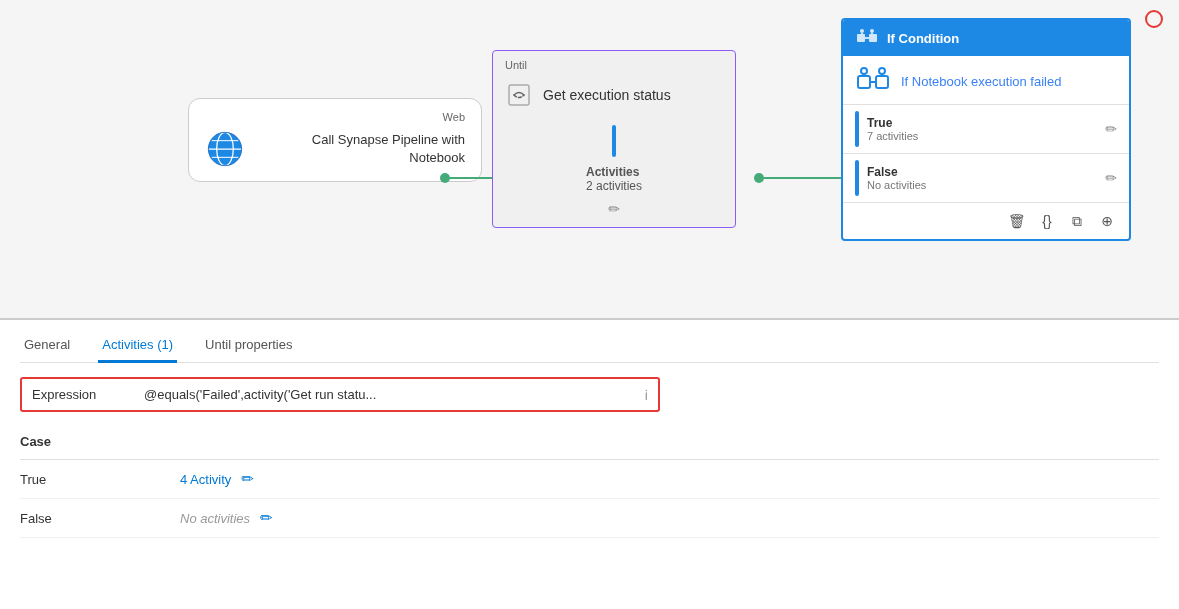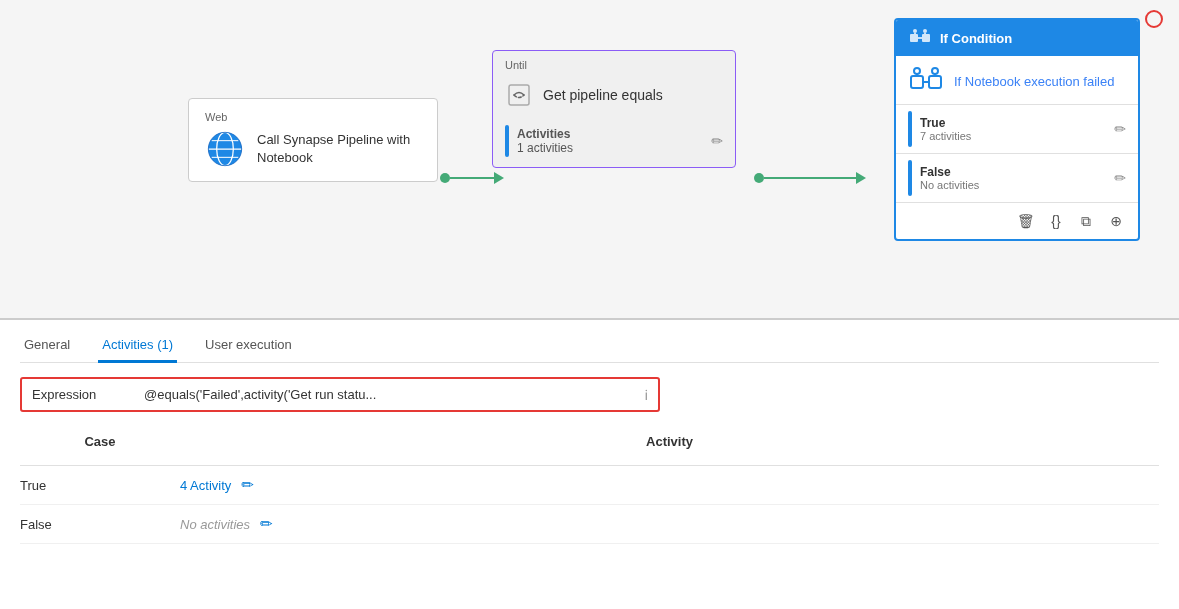--- a/index.html
+++ b/index.html
@@ -12,25 +12,26 @@
       background: #f5f5f5;
       position: relative;
       border-bottom: 2px solid #ccc;
     }
 
     
     .node-web {
       position: absolute;
       left: 188px;
       top: 98px;
-      width: 250px;
+      width: 294px;
       background: #fff;
       border: 1px solid #ccc;
-      border-radius: 4px;
+      border-radius: 12px;
       padding: 12px 16px;
+      text-align: right;
     }
     .node-web .node-label-top {
       font-size: 11px;
       color: #666;
       margin-bottom: 6px;
     }
     .node-web .node-content {
       display: flex;
       align-items: center;
       gap: 12px;
@@ -102,20 +103,21 @@
     .node-until-title {
       font-size: 14px;
       font-weight: 500;
       color: #333;
     }
     .node-until-activities {
       display: flex;
       align-items: center;
       padding: 6px 12px 10px;
       gap: 8px;
+      flex-direction: column;
     }
     .activities-bar {
       width: 4px;
       height: 32px;
       background: #1e88e5;
       border-radius: 2px;
       flex-shrink: 0;
     }
     .activities-text {
       font-size: 12px;
@@ -128,23 +130,23 @@
     }
     .edit-pencil {
       color: #888;
       font-size: 14px;
       cursor: pointer;
     }
 
     
     .node-ifcondition {
       position: absolute;
-      left: 894px;
+      left: 841px;
       top: 18px;
-      width: 246px;
+      width: 290px;
       background: #fff;
       border: 2px solid #1e88e5;
       border-radius: 4px;
       overflow: hidden;
     }
     .node-ifcondition .if-header {
       background: #1e88e5;
       color: #fff;
       font-size: 13px;
       font-weight: 600;
@@ -299,26 +301,25 @@
       font-size: 14px;
     }
 
     
     .case-table {
       margin-top: 18px;
       width: 100%;
     }
     .case-table .th-row {
       display: flex;
-      padding: 4px 0 16px;
+      padding: 4px 0 10px;
       border-bottom: 1px solid #e0e0e0;
       font-size: 13px;
       font-weight: 600;
       color: #333;
-      text-align: center;
     }
     .th-case { width: 160px; }
     .th-activity { flex: 1; }
 
     .case-row {
       display: flex;
       align-items: center;
       padding: 10px 0;
       border-bottom: 1px solid #f0f0f0;
       font-size: 13px;
@@ -358,27 +359,27 @@
   </div>
 
   <div class="node-until">
     <div class="node-until-header">Until</div>
     <div class="node-until-body">
       <svg class="until-icon" viewBox="0 0 28 28">
         <rect x="4" y="4" width="20" height="20" rx="2" fill="none" stroke="#aaa" stroke-width="1.5"></rect>
         <path d="M9 14 Q14 9 19 14" fill="none" stroke="#666" stroke-width="1.5" stroke-linecap="round"></path>
         <path d="M9 14 Q14 19 19 14" fill="none" stroke="#666" stroke-width="1.5" stroke-linecap="round" stroke-dasharray="3,2"></path>
       </svg>
-      <div class="node-until-title">Get pipeline equals</div>
+      <div class="node-until-title">Get execution status</div>
     </div>
     <div class="node-until-activities">
       <div class="activities-bar"></div>
       <div class="activities-text">
         <strong>Activities</strong>
-        <span>1 activities</span>
+        <span>2 activities</span>
       </div>
       <span class="edit-pencil">✏</span>
     </div>
   </div>
 
   <div class="arrow" style="left:754px; top:172px;">
     <div class="arrow-dot"></div>
     <div class="arrow-line" style="width:92px;"></div>
     <div class="arrow-head"></div>
   </div>
@@ -435,33 +436,32 @@
     </div>
 
   </div>
 
 </div>
 
 <div class="bottom-panel">
   <div class="tabs">
     <div class="tab normal">General</div>
     <div class="tab active">Activities (1)</div>
-    <div class="tab normal">User execution</div>
+    <div class="tab normal">Until properties</div>
   </div>
 
   <div class="expression-section">
     <span class="expression-label">Expression</span>
     <input class="expression-input" readonly="" value="@equals('Failed',activity('Get run statu..." style="">
     <span class="expression-info">ℹ</span>
   </div>
 
   <div class="case-table">
     <div class="th-row">
       <div class="th-case">Case</div>
-      <div class="th-activity">Activity</div>
     </div>
     <div class="case-row">
       <div class="td-case">True</div>
       <div class="td-activity">
         <a class="activity-link" href="#">4 Activity</a>
         <span class="pencil-icon">✏</span>
       </div>
     </div>
     <div class="case-row">
       <div class="td-case">False</div>

